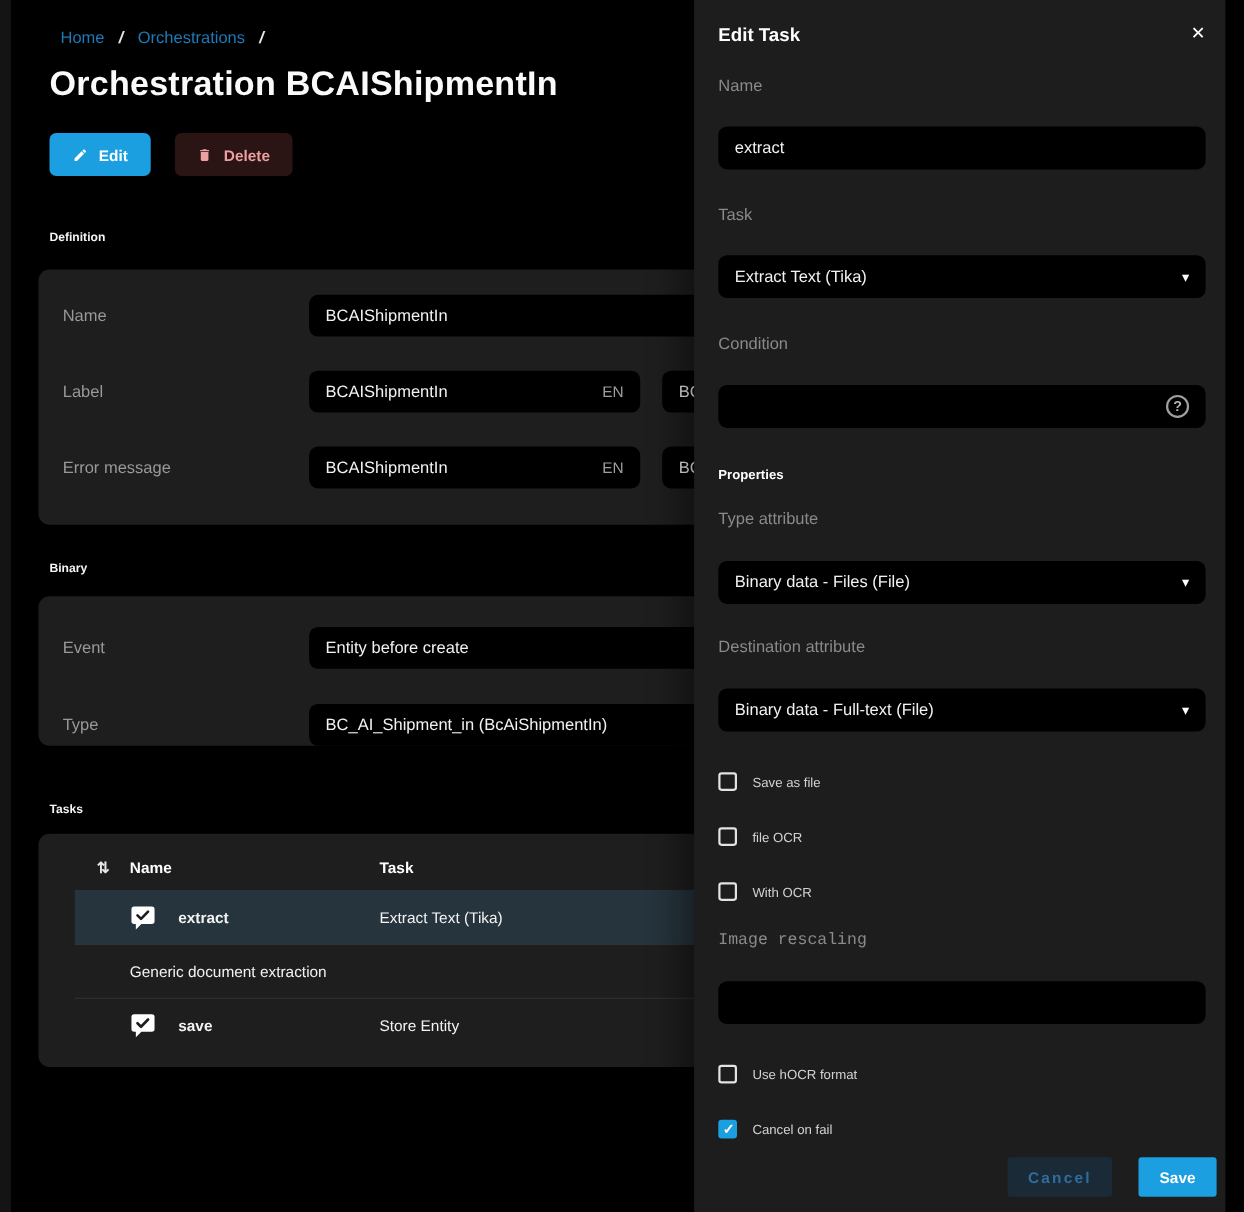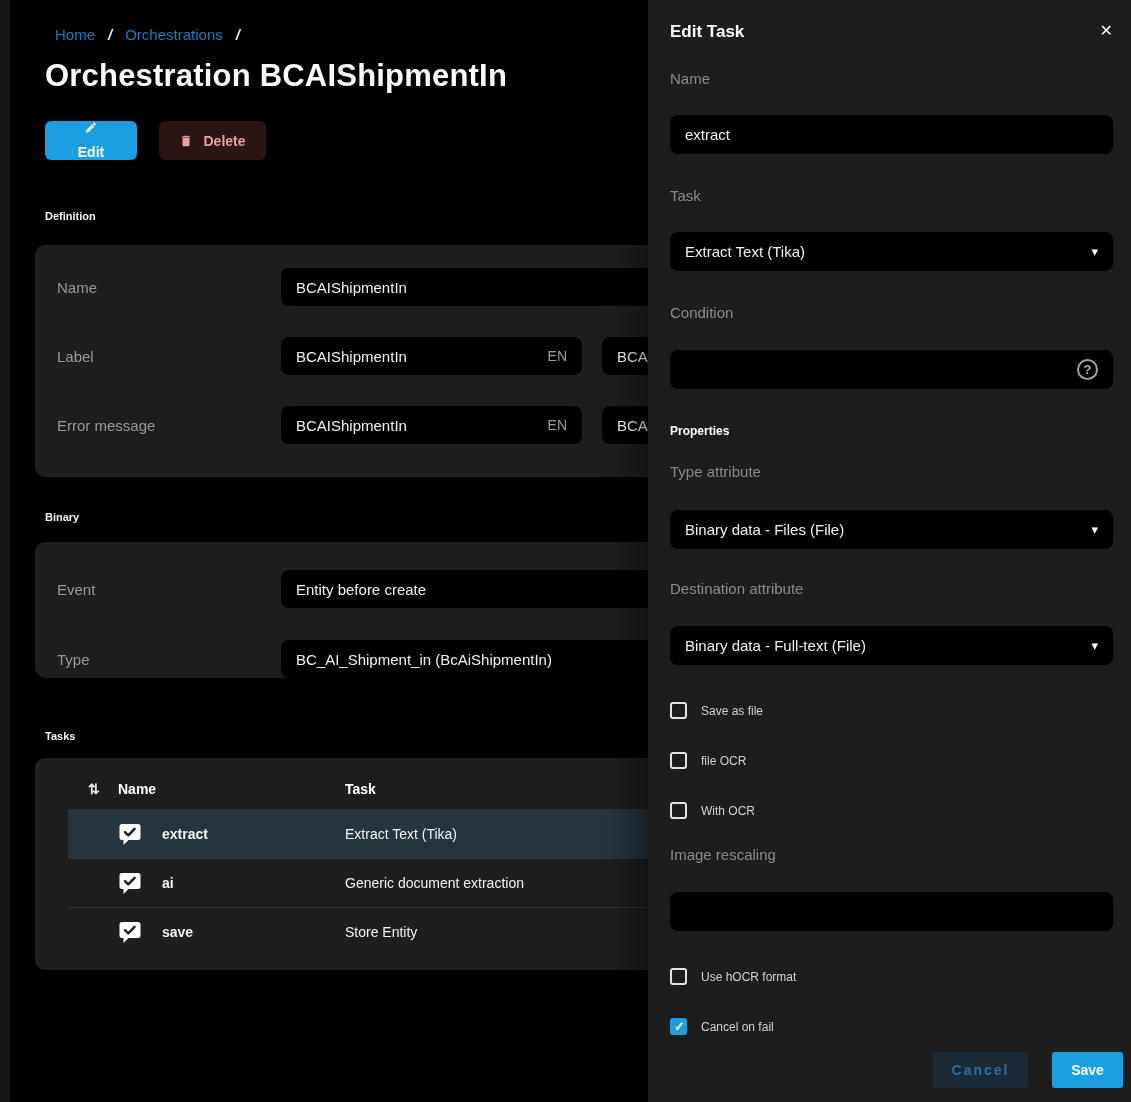--- a/index.html
+++ b/index.html
@@ -21,21 +21,21 @@
   }
   .breadcrumb { margin-left:20px; font-size:15px; display:flex; align-items:center; gap:13px; }
   .breadcrumb a { color:#1d7ab8; text-decoration:none; cursor:pointer; }
   .breadcrumb .sep { color:#e8e8e8; font-weight:700; font-style:italic; }
   h1.page-title { margin:15px 0 0 10px; font-size:31px; font-weight:700; color:#fafafa; letter-spacing:.2px; }
 
   .toolbar { margin:27px 0 0 10px; display:flex; gap:22px; }
   .btn { display:inline-flex; align-items:center; justify-content:center; gap:10px;
          height:39px; border:none; border-radius:6px; font-size:14px; font-weight:700;
          font-family:"Liberation Sans",sans-serif; cursor:pointer; }
-  .btn-edit { width:92px; background:#1b9fe0; color:#fff;flex-direction:column; }
+  .btn-edit { width:92px; background:#1b9fe0; color:#fff; }
   .btn-delete { width:107px; background:#2a1414; color:#eca0a0; }
 
   .section-header { margin:0 0 0 10px; font-size:11px; font-weight:700; color:#f5f5f5; }
   .hdr-definition { margin-top:50px; }
   .hdr-trigger    { margin-top:34px; }
   .hdr-tasks      { margin-top:52px; }
 
   .card { background:#1e1e1e; border-radius:10px; width:1055px; }
   .card-definition { margin-top:23px; padding:23px 22px 2px 22px; }
   .card-trigger    { margin-top:19px; padding:28px 22px 0 22px; }
@@ -60,21 +60,21 @@
   .tbl-head { height:41px; font-size:14px; font-weight:700; color:#fff; }
   .sort-icon { font-size:14px; color:#e8e8e8; cursor:pointer; }
   .task-row { height:49px; font-size:14px; color:#f2f2f2; cursor:pointer; }
   .task-row.selected { background:#26343d; }
   .task-row + .task-row:not(.selected) { border-top:1px solid rgba(255,255,255,.09); }
   .name-cell { display:flex; align-items:center; gap:20px; font-weight:600; }
   .msg-icon { width:24px; height:24px; flex:0 0 24px; }
 
   
   .panel {
-    position:absolute; left:648px; top:0; width:483px; height:1102px;
+    position:absolute; left:631px; top:0; width:483px; height:1102px;
     background:#1d1d1d; z-index:10;
     padding:22px 18px 0 22px;
     box-shadow:-12px 0 30px rgba(0,0,0,.45);
   }
   .panel-head { display:flex; align-items:flex-start; }
   .panel-title { font-size:17px; font-weight:700; color:#fff; }
   .close-btn { margin-left:auto; font-size:16px; color:#fff; cursor:pointer; line-height:18px; }
 
   .p-label { font-size:15px; color:#8a8a8a; }
   .p-input, .p-select {
@@ -106,21 +106,21 @@
   .mt-task-sel { margin-top:28px; }
   .mt-cond-lbl { margin-top:33px; }
   .mt-cond-inp { margin-top:29px; }
   .mt-props    { margin-top:35px; }
   .mt-file-lbl { margin-top:25px; }
   .mt-file-sel { margin-top:30px; }
   .mt-dest-lbl { margin-top:31px; }
   .mt-dest-sel { margin-top:29px; }
   .mt-chk1 { margin-top:37px; }
   .mt-chk  { margin-top:33px; }
-  .mt-img-lbl { margin-top:27px; }
+  .mt-img-lbl { margin-top:27px;font-family:Liberation Mono, monospace; }
   .mt-img-inp { margin-top:29px; }
   .mt-chk4 { margin-top:37px; }
 
   .panel-footer { position:absolute; bottom:14px; right:8px; display:flex; gap:24px; }
   .btn-cancel { width:95px; height:36px; background:#1b2a37; color:#2e6d9f;
                 font-weight:700; letter-spacing:2px; font-size:14px; border:none; border-radius:3px; cursor:pointer;
                 font-family:"Liberation Sans",sans-serif; }
   .btn-save { width:71px; height:36px; background:#1b9fe0; color:#fff;
               font-weight:700; font-size:14px; border:none; border-radius:3px; cursor:pointer;
               font-family:"Liberation Sans",sans-serif; }
@@ -215,27 +215,20 @@
             <path fill="#ffffff" d="M4 2h16a2.5 2.5 0 0 1 2.5 2.5v11a2.5 2.5 0 0 1-2.5 2.5H10.5L5.5 23v-5H4a2.5 2.5 0 0 1-2.5-2.5v-11A2.5 2.5 0 0 1 4 2z"></path>
             <path fill="none" stroke="#1e1e1e" stroke-width="2.4" stroke-linecap="round" stroke-linejoin="round" d="M7 10.2l3.2 3.2 6.4-6.6"></path>
           </svg>
         <span>extract</span>
       </span>
       <span>Extract Text (Tika)</span>
     </div>
 
     <div class="tbl-row task-row">
       <span></span>
-      <span class="name-cell">
-        <svg class="msg-icon" viewBox="0 0 24 24">
-            <path fill="#ffffff" d="M4 2h16a2.5 2.5 0 0 1 2.5 2.5v11a2.5 2.5 0 0 1-2.5 2.5H10.5L5.5 23v-5H4a2.5 2.5 0 0 1-2.5-2.5v-11A2.5 2.5 0 0 1 4 2z"></path>
-            <path fill="none" stroke="#1e1e1e" stroke-width="2.4" stroke-linecap="round" stroke-linejoin="round" d="M7 10.2l3.2 3.2 6.4-6.6"></path>
-          </svg>
-        <span>ai</span>
-      </span>
       <span>Generic document extraction</span>
     </div>
 
     <div class="tbl-row task-row">
       <span></span>
       <span class="name-cell">
         <svg class="msg-icon" viewBox="0 0 24 24">
             <path fill="#ffffff" d="M4 2h16a2.5 2.5 0 0 1 2.5 2.5v11a2.5 2.5 0 0 1-2.5 2.5H10.5L5.5 23v-5H4a2.5 2.5 0 0 1-2.5-2.5v-11A2.5 2.5 0 0 1 4 2z"></path>
             <path fill="none" stroke="#1e1e1e" stroke-width="2.4" stroke-linecap="round" stroke-linejoin="round" d="M7 10.2l3.2 3.2 6.4-6.6"></path>
           </svg>

